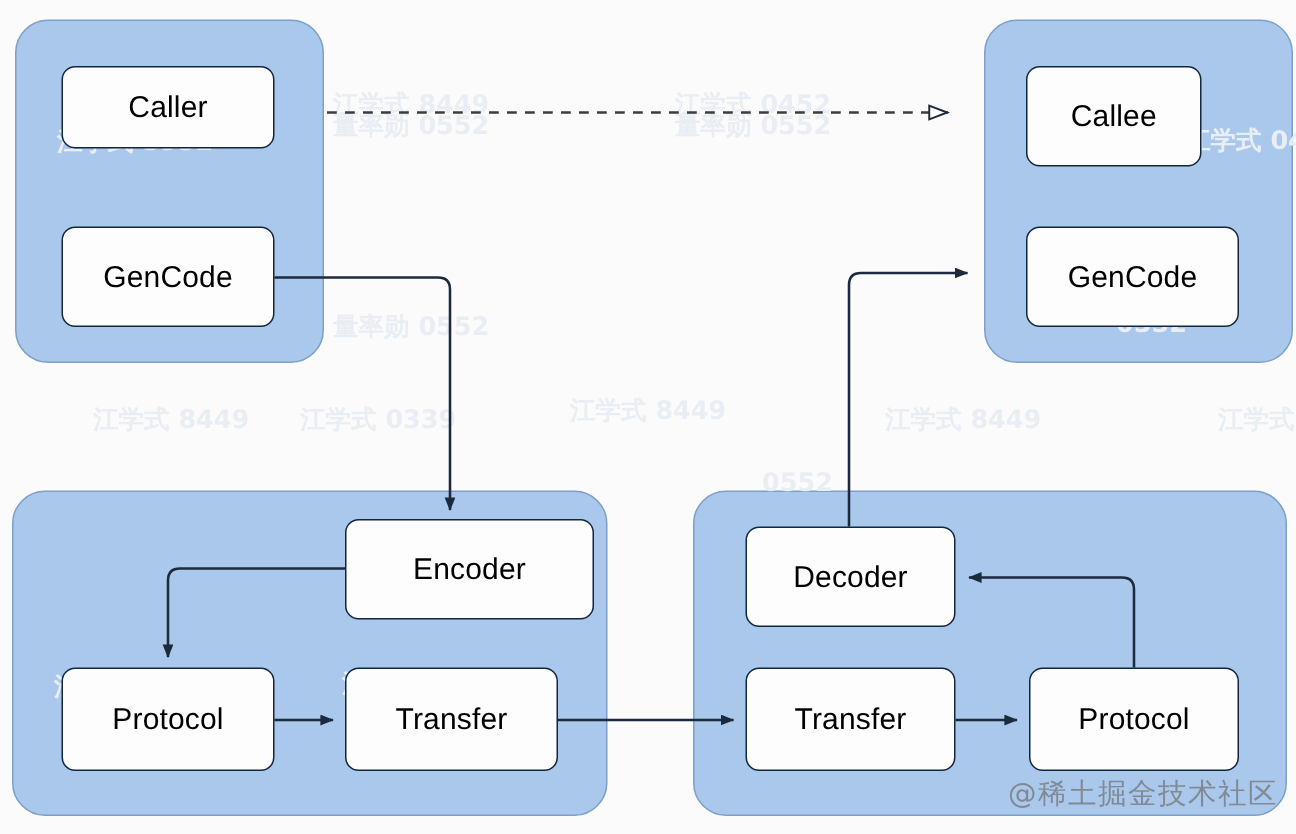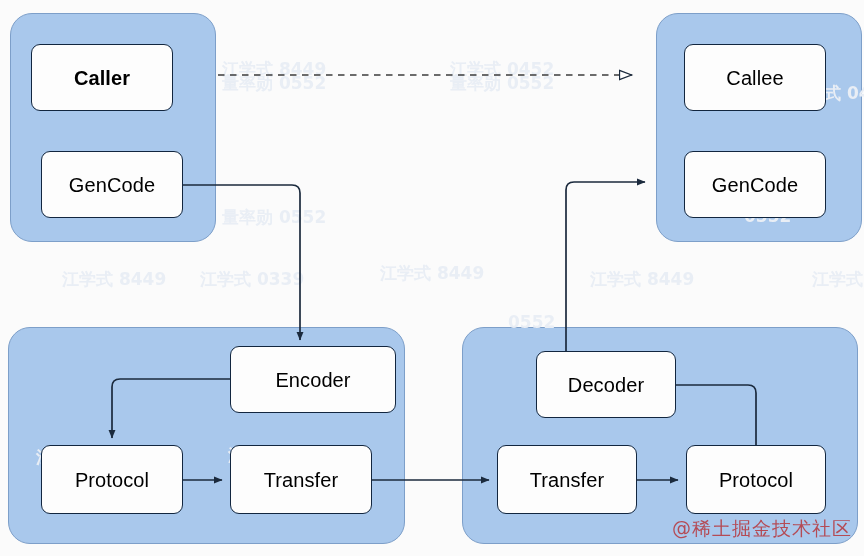--- a/index.html
+++ b/index.html
@@ -43,21 +43,21 @@
     position: absolute;
     left: 0;
     top: 0;
     width: 864px;
     height: 556px;
     z-index: 2;
     pointer-events: none;
   }
   .watermark {
     position: absolute;
-    color: #b91c1c;
+    color: #737373;
     opacity: 0.72;
     font-size: 19px;
     letter-spacing: 1px;
     white-space: nowrap;
     z-index: 4;
     font-family: "DejaVu Sans", sans-serif;
   }
   .ghost {
     position: absolute;
     color: #e9eef5;
@@ -118,26 +118,26 @@
 
     <path d="M372,480 L489,480" fill="none" stroke="#1b2a3d" stroke-width="1.7" marker-end="url(#arrowFilled)"></path>
 
     <path d="M637,480 L678,480" fill="none" stroke="#1b2a3d" stroke-width="1.7" marker-end="url(#arrowFilled)"></path>
 
     <path d="M756,445 L756,393 Q756,385 748,385 L646,385" fill="none" stroke="#1b2a3d" stroke-width="1.7" marker-end="url(#arrowFilled)"></path>
 
     <path d="M566,351 L566,190 Q566,182 574,182 L645,182" fill="none" stroke="#1b2a3d" stroke-width="1.7" marker-end="url(#arrowFilled)"></path>
   </svg>
 
-  <div class="node" style="left:31px;  top:44px;  width:142px; height:67px;font-weight:bold;">Caller</div>
+  <div class="node" style="left:41px;  top:44px;  width:142px; height:55px;">Caller</div>
   <div class="node" style="left:41px;  top:151px; width:142px; height:67px;">GenCode</div>
-  <div class="node" style="left:684px; top:44px;  width:142px; height:67px;text-align:right;">Callee</div>
+  <div class="node" style="left:684px; top:44px;  width:117px; height:67px;text-align:right;">Callee</div>
   <div class="node" style="left:684px; top:151px; width:142px; height:67px;">GenCode</div>
   <div class="node" style="left:230px; top:346px; width:166px; height:67px;">Encoder</div>
   <div class="node" style="left:41px;  top:445px; width:142px; height:69px;">Protocol</div>
   <div class="node" style="left:230px; top:445px; width:142px; height:69px;">Transfer</div>
-  <div class="node" style="left:497px; top:351px; width:140px; height:67px;margin-left:39px;">Decoder</div>
+  <div class="node" style="left:497px; top:351px; width:140px; height:67px;">Decoder</div>
   <div class="node" style="left:497px; top:445px; width:140px; height:69px;">Transfer</div>
   <div class="node" style="left:686px; top:445px; width:140px; height:69px;">Protocol</div>
 
   <div class="watermark" style="left:672px; top:516px;">@稀土掘金技术社区</div>
 
 </div>
 
 </body></html>

